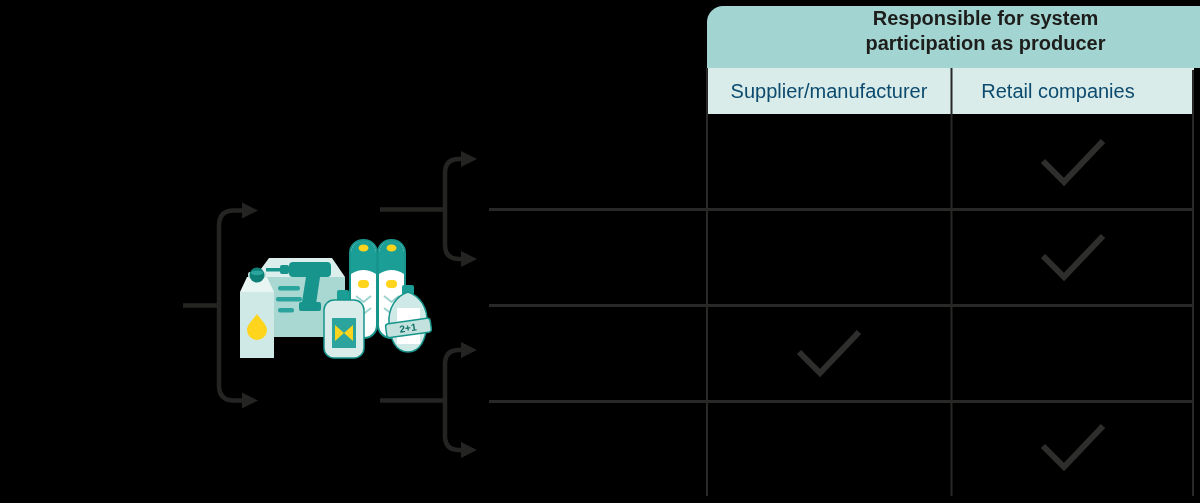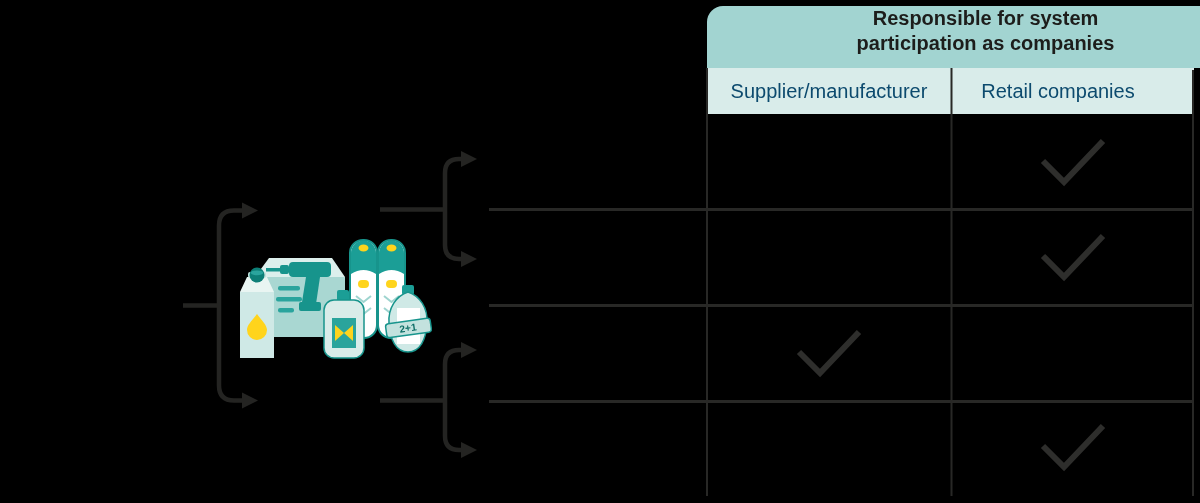--- a/index.html
+++ b/index.html
@@ -37,21 +37,21 @@
   .lines-svg{position:absolute;left:0;top:0;z-index:3;}
   .products-svg{position:absolute;left:236px;top:228px;z-index:2;}
 </style>
 </head>
 <body>
 
 <div class="canvas">
 
   <div class="tbl-header">
     <span>Responsible for system</span>
-    <span>participation as companies</span>
+    <span>participation as producer</span>
   </div>
 
   <div class="tbl-subheader">
     <div class="cell c1">Supplier/manufacturer</div>
     <div class="cell c2">Retail companies</div>
   </div>
 
   <div class="check-cell col-supplier row-0">
       <svg width="70" height="50" viewBox="0 0 70 50">
         <polyline points="5,24 26,45 65,4" fill="none" stroke="#2e2e2c" stroke-width="6"></polyline>

